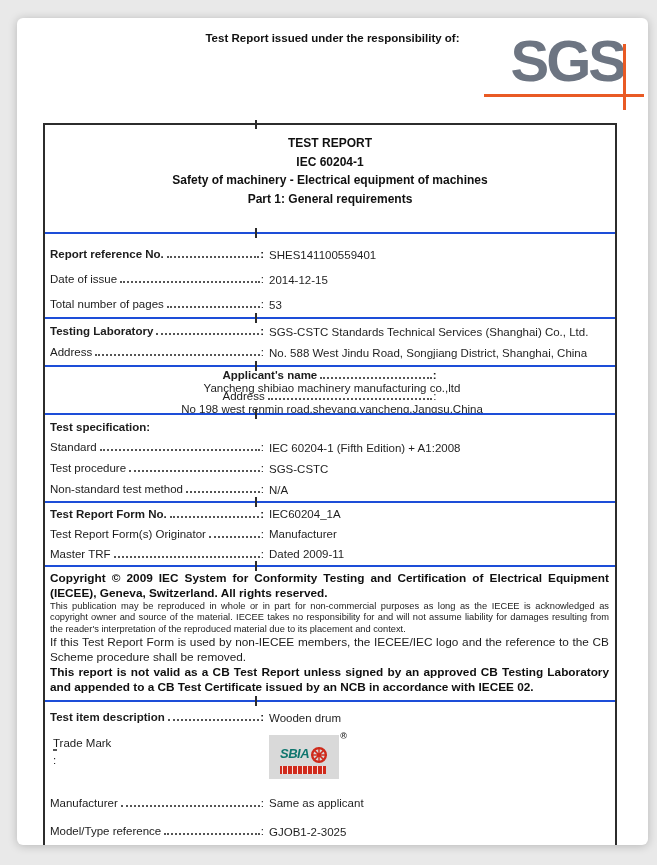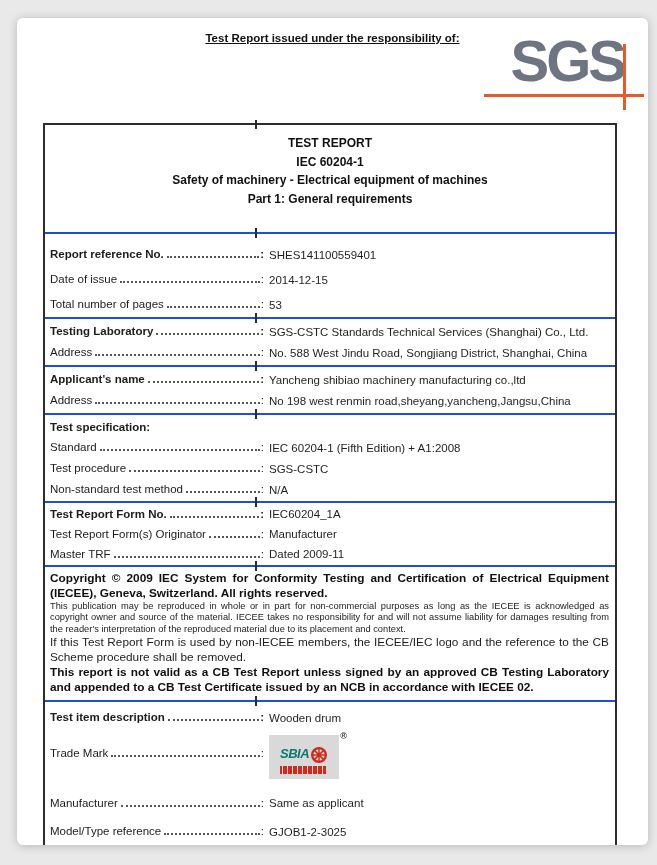--- a/index.html
+++ b/index.html
@@ -11,21 +11,21 @@
   }
   .page{
     position:absolute;left:17px;top:18px;width:631px;height:827px;
     background:#ffffff;border-radius:6px;
     box-shadow:0 1px 10px rgba(0,0,0,0.22);
     overflow:hidden;
     color:#1c1c1c;
   }
   .doc-header{
     text-align:center;font-weight:bold;font-size:11.5px;
-    padding-top:14px;color:#111;text-decoration:underline;
+    padding-top:14px;color:#111;
   }
   
   .sgs{position:absolute;top:22px;left:455px;width:176px;height:80px;}
   .sgs-text{
     position:absolute;right:24px;top:-8px;
     font-weight:bold;font-size:58px;line-height:1;
     letter-spacing:-3px;color:#6d7582;
   }
   .sgs-vline{position:absolute;right:22px;top:4px;width:3px;height:66px;background:#e95a24;}
   .sgs-hline{position:absolute;left:12px;top:54px;width:160px;height:3px;background:#e95a24;}
@@ -40,34 +40,34 @@
   .sec{border-top:2px solid #1d4ed8;position:relative;}
   .sec::before{content:"";position:absolute;left:210px;top:-6px;width:2px;height:10px;background:#2c2c2c;}
   .row{display:flex;align-items:center;padding:0 6px 0 5px;height:24px;}
   .lbl{width:214px;flex-shrink:0;display:flex;align-items:baseline;}
   .lbl .txt{white-space:nowrap;}
   .lbl.bold .txt,.lbl.bold .colon{font-weight:bold;}
   .dots{flex:1;border-bottom:2px dotted #555;margin:0 1px 3px 3px;min-width:4px;}
   .val{margin-left:5px;white-space:nowrap;color:#1f1f1f;text-align:right;}
   .sec-ref{padding-top:8px;}   .sec-ref .row{height:25px;}
   .sec-lab{padding:2px 0;}     .sec-lab .row{height:21px;}
-  .sec-app{padding:2px 0;}     .sec-app .row{height:21px;}
+  .sec-app{padding:2px 0;}     .sec-app .row{height:21px;flex-direction:column;}
   .sec-spec{padding:1px 0;}    .sec-spec .row{height:21px;}
   .sec-trf{padding:1px 0;}     .sec-trf .row{height:20px;}
   
   .cp{padding:4px 6px 5px 5px;}
   .cp p{margin:0;text-align:justify;}
   .cp .b{font-weight:bold;font-size:11.8px;line-height:15px;color:#0f0f0f;}
   .cp .sm{font-size:9.3px;line-height:11.4px;color:#222;}
   .cp .n{font-size:11.8px;line-height:15px;}
   
   .sec-item{padding-top:2px;}
   .sec-item .row{height:27px;}
   .row.tm{height:58px;align-items:flex-start;}
-  .row.tm .lbl{margin-top:16px;}
+  .row.tm .lbl{margin-top:6px;flex-direction:column;}
   .tm-box{
     position:relative;width:70px;height:44px;background:#d9d9d9;
     margin-top:4px;margin-left:5px;
     display:flex;align-items:center;justify-content:center;padding-bottom:7px;box-sizing:border-box;
   }
   .tm-text{color:#0f766e;font-weight:bold;font-style:italic;font-size:13px;letter-spacing:-0.5px;}
   .tm-wheel{margin-left:1px;margin-top:2px;}
   .tm-bar{
     position:absolute;left:11px;bottom:5px;width:46px;height:8px;
     background:

